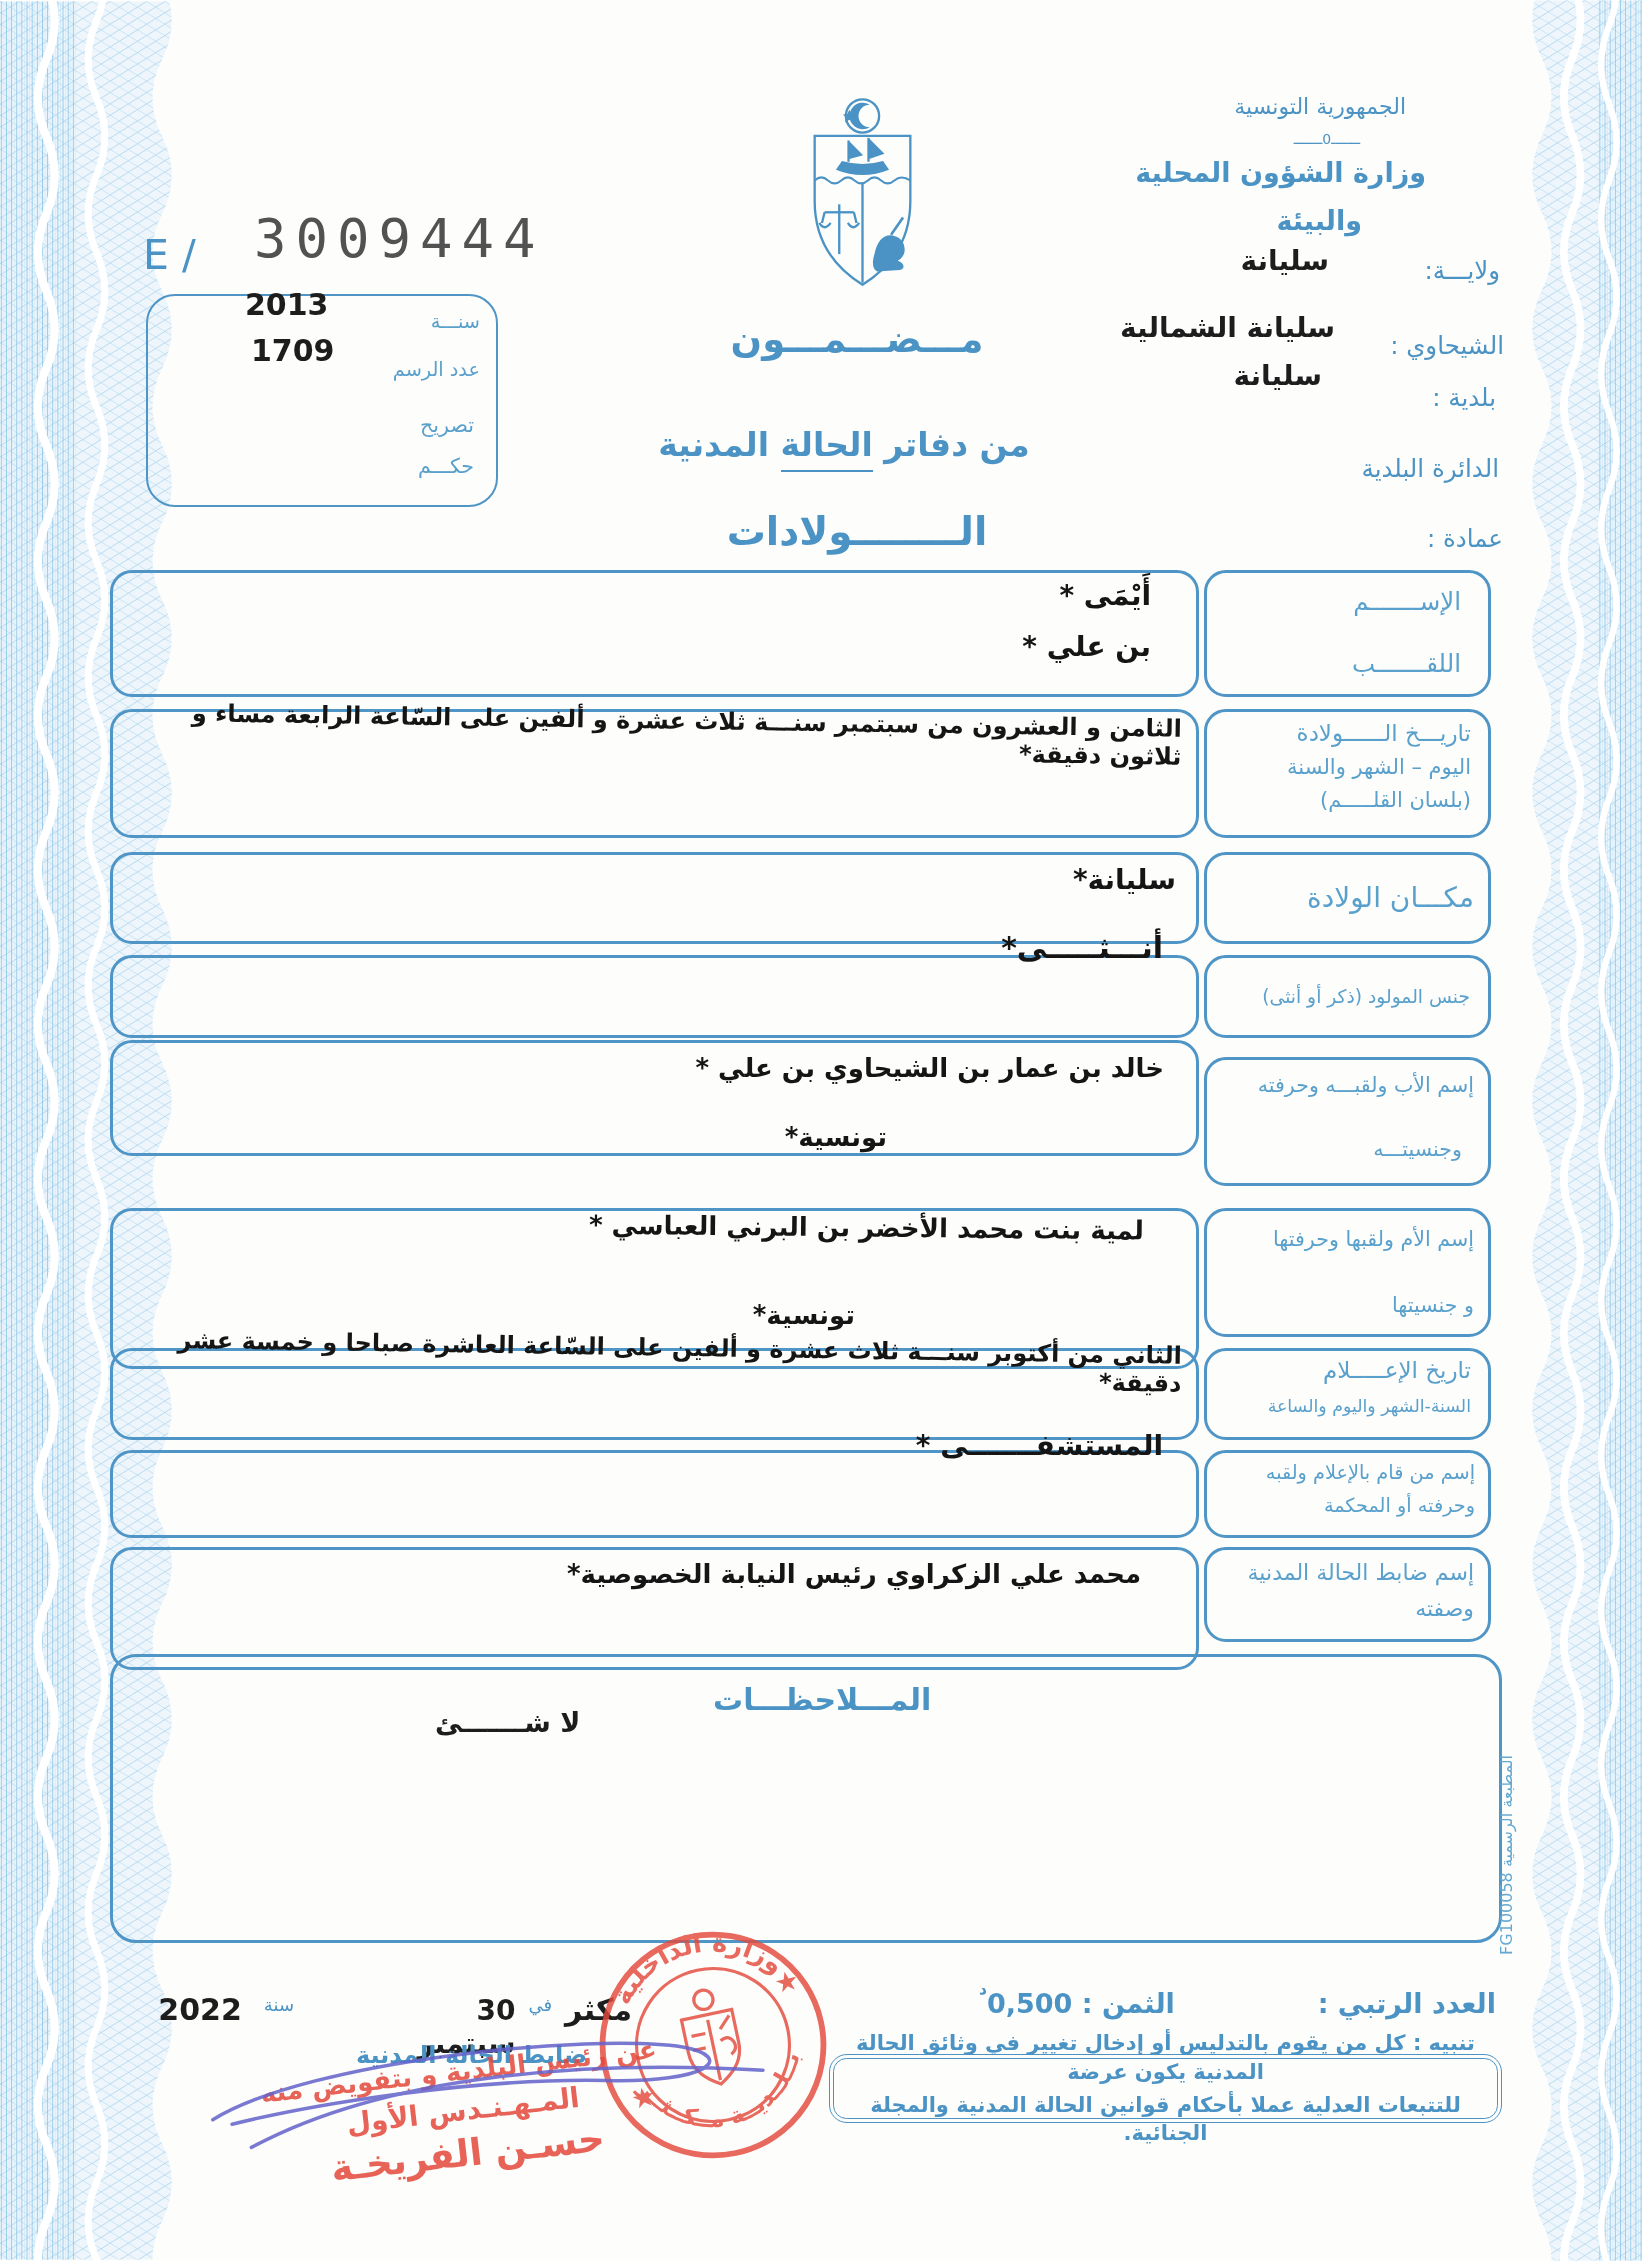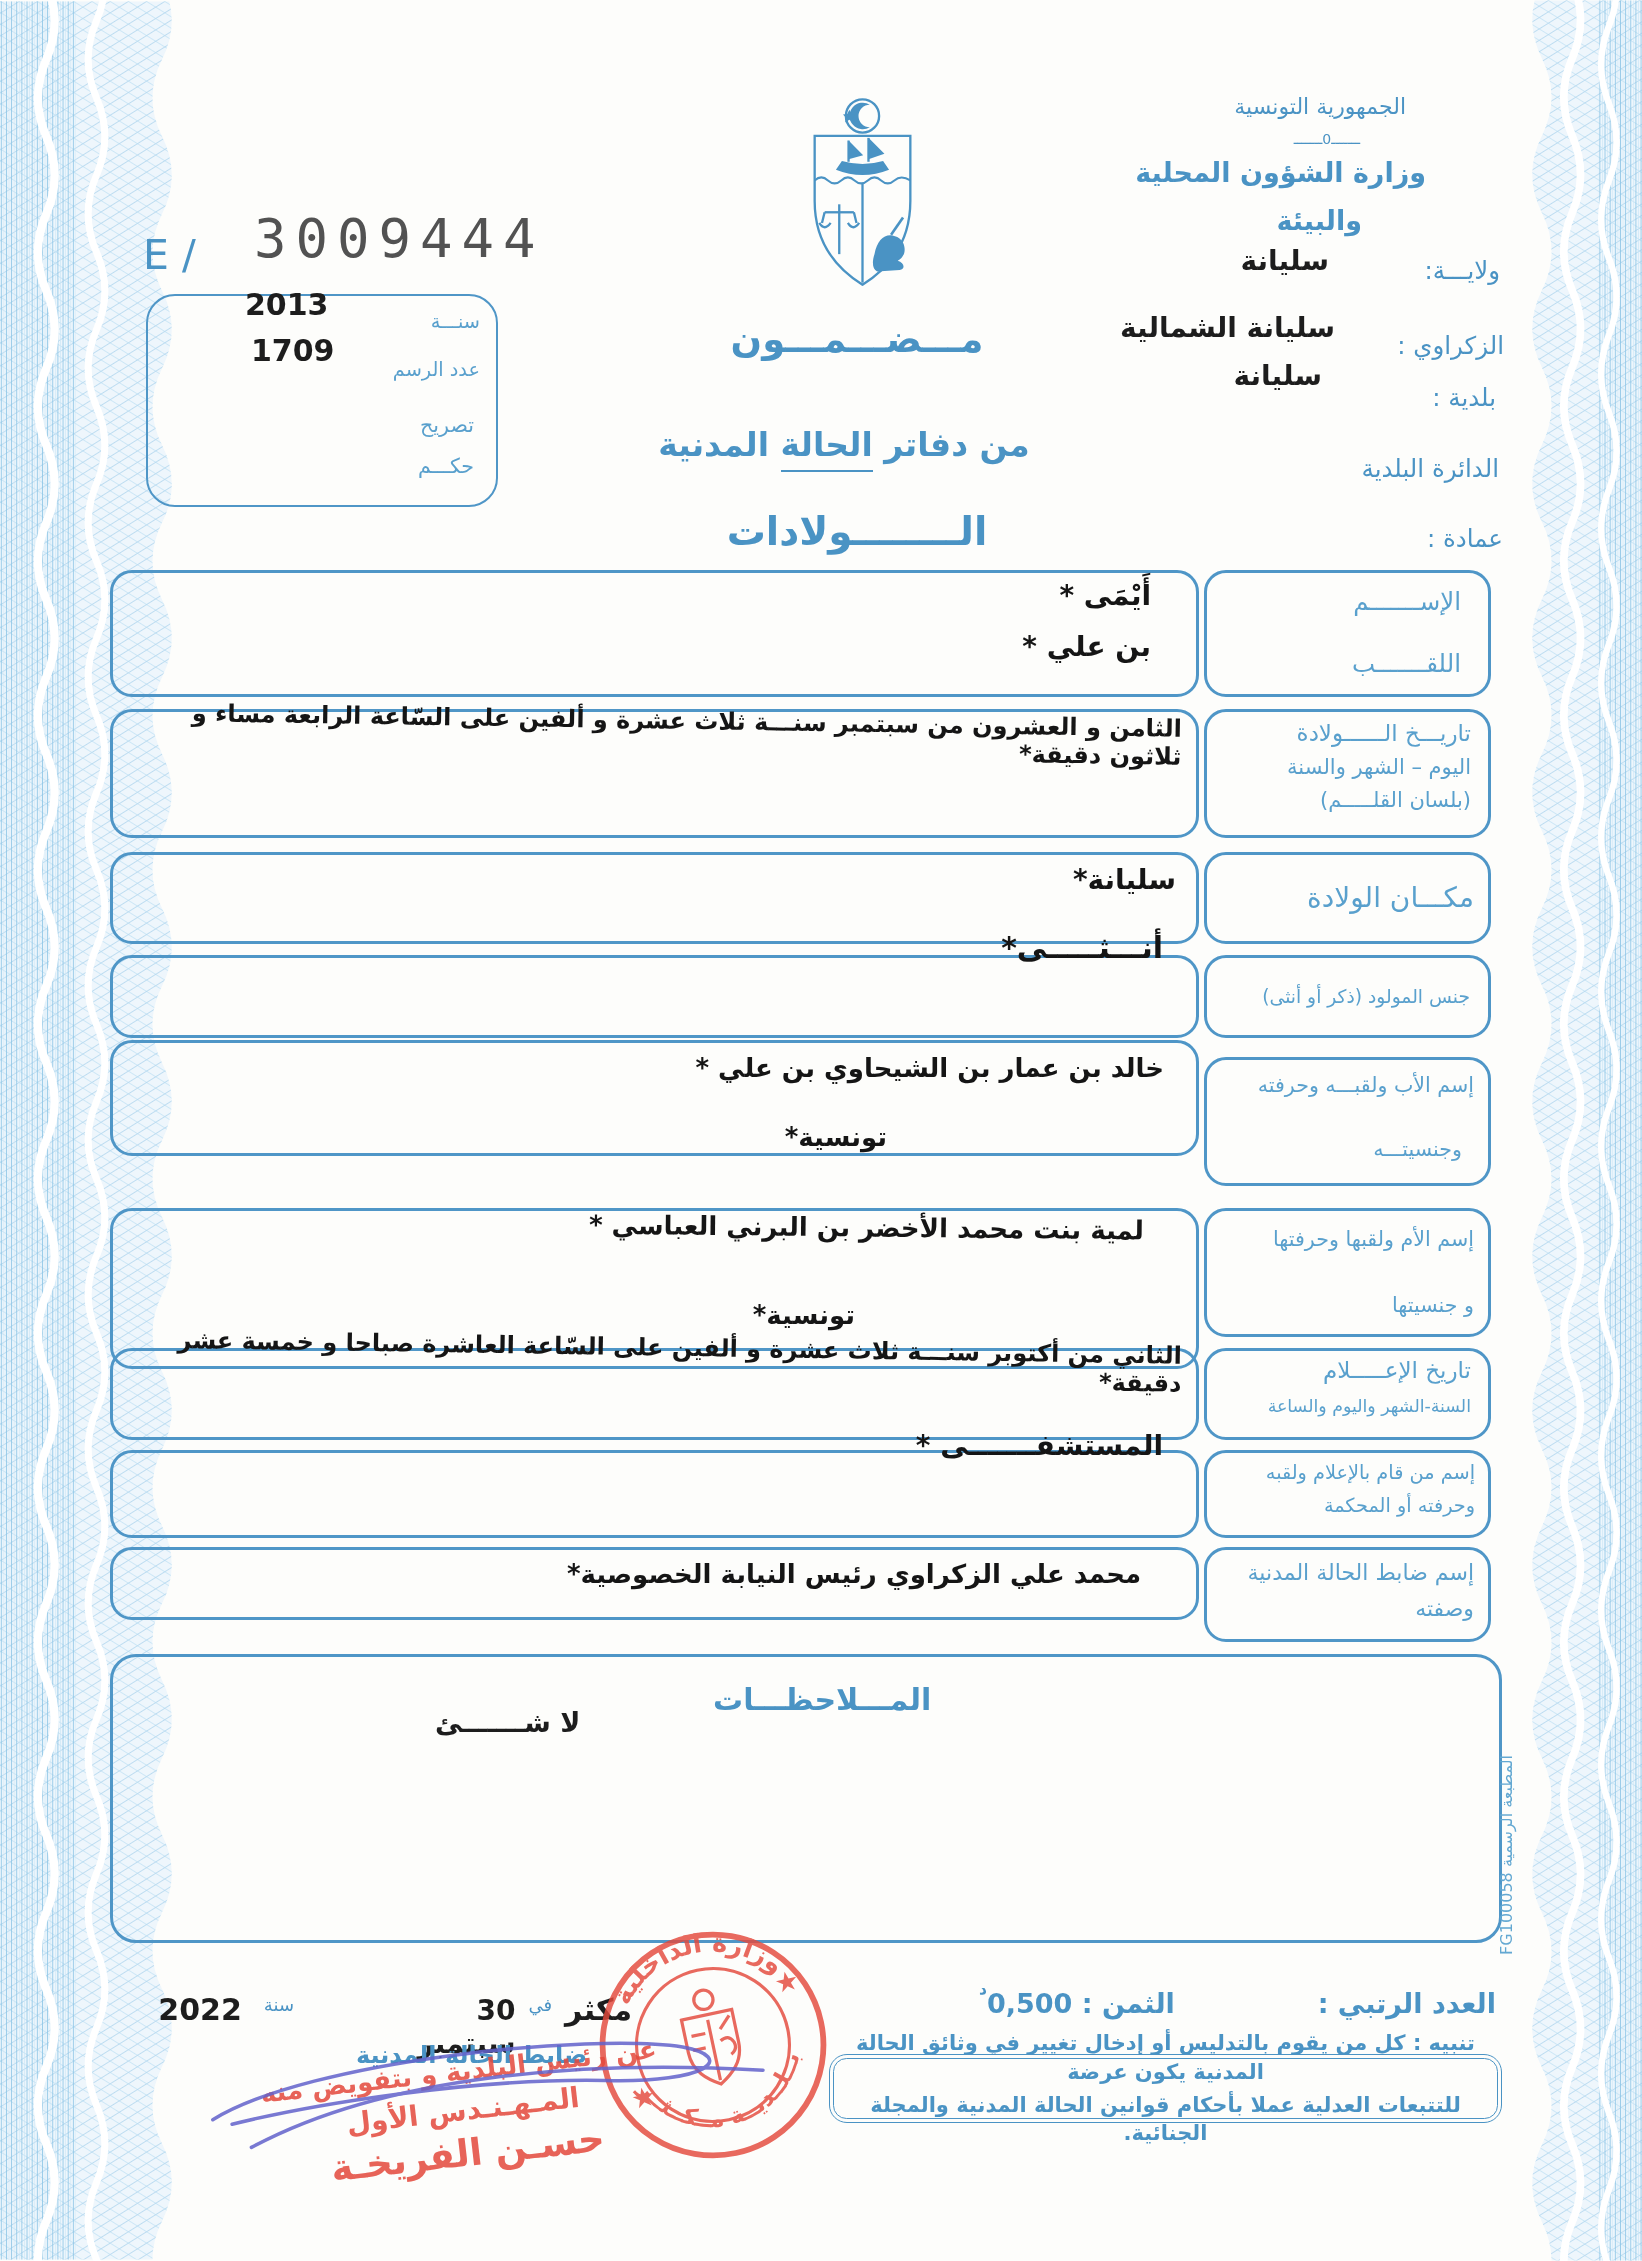--- a/index.html
+++ b/index.html
@@ -91,21 +91,21 @@
     <div class="abs lblue rtl" style="right:22px;top:158px;font-size:20.6px;">حكـــم</div>
   </div>
 
   <div class="abs blue rtl" style="right:237px;top:94px;font-size:22px;">الجمهورية التونسية</div>
   <div class="abs blue rtl" style="right:283px;top:131px;font-size:14px;">ـــــــ0ـــــــ</div>
   <div class="abs blue rtl" style="right:217px;top:157px;font-size:27px;font-weight:bold;">وزارة الشؤون المحلية</div>
   <div class="abs blue rtl" style="right:281px;top:205px;font-size:27px;font-weight:bold;">والبيئة</div>
 
   <div class="abs blue rtl" style="right:143px;top:256px;font-size:24.5px;">ولايـــة:</div>
   <div class="abs blk rtl" style="right:314px;top:244px;font-size:28px;">سليانة</div>
-  <div class="abs blue rtl" style="right:139px;top:331px;font-size:24.5px;">الزكراوي :</div>
+  <div class="abs blue rtl" style="right:139px;top:331px;font-size:24.5px;">الشيحاوي :</div>
   <div class="abs blk rtl" style="right:308px;top:311px;font-size:28px;">سليانة الشمالية</div>
   <div class="abs blue rtl" style="right:147px;top:383px;font-size:24.5px;">بلدية :</div>
   <div class="abs blk rtl" style="right:321px;top:359px;font-size:28px;">سليانة</div>
   <div class="abs blue rtl" style="right:144px;top:454px;font-size:24.5px;">الدائرة البلدية</div>
   <div class="abs blue rtl" style="right:140px;top:524px;font-size:24.5px;">عمادة :</div>
 
   <svg class="abs" style="left:805px;top:98px" width="115" height="196" viewBox="0 0 170 295">
     <g stroke="#4a93c4" fill="none" stroke-width="3.5">
       <circle cx="85" cy="27" r="25"></circle>
       <path d="M96,10 a20,20 0 1,0 0,34 a16,16 0 1,1 0,-34" fill="#4a93c4" stroke="none"></path>
@@ -190,21 +190,21 @@
   </div>
 
   <div class="vbox" style="top:1450px;height:88px;">
     <div class="valabs" style="top:-24.5px;right:33px;font-size:28px;">المستشفـــــــى *</div>
   </div>
   <div class="lbox" style="top:1450px;height:88px;">
     <div class="lbl" style="top:7.7px;padding-right:13px;font-size:19.3px;">إسم من قام بالإعلام ولقبه</div>
     <div class="lbl" style="top:41px;padding-right:13px;font-size:19.3px;">وحرفته أو المحكمة</div>
   </div>
 
-  <div class="vbox" style="top:1547px;height:73px;">
+  <div class="vbox" style="top:1547px;height:123px;">
     <div class="val" style="top:9px;padding-right:55px;font-size:26px;">محمد علي الزكراوي رئيس النيابة الخصوصية*</div>
   </div>
   <div class="lbox" style="top:1547px;height:95px;">
     <div class="lbl" style="top:10.3px;padding-right:14px;font-size:22px;">إسم ضابط الحالة المدنية</div>
     <div class="lbl" style="top:46px;padding-right:14px;font-size:22px;">وصفته</div>
   </div>
 
   <div class="vbox" style="top:1654px;height:289px;width:1392px;border-radius:26px;">
     <div class="abs blue rtl" style="left:600px;top:24.5px;font-size:30px;font-weight:bold;">المـــلاحظـــات</div>
     <div class="abs blk rtl" style="left:322px;top:50px;font-size:27px;">لا شـــــــئ</div>

